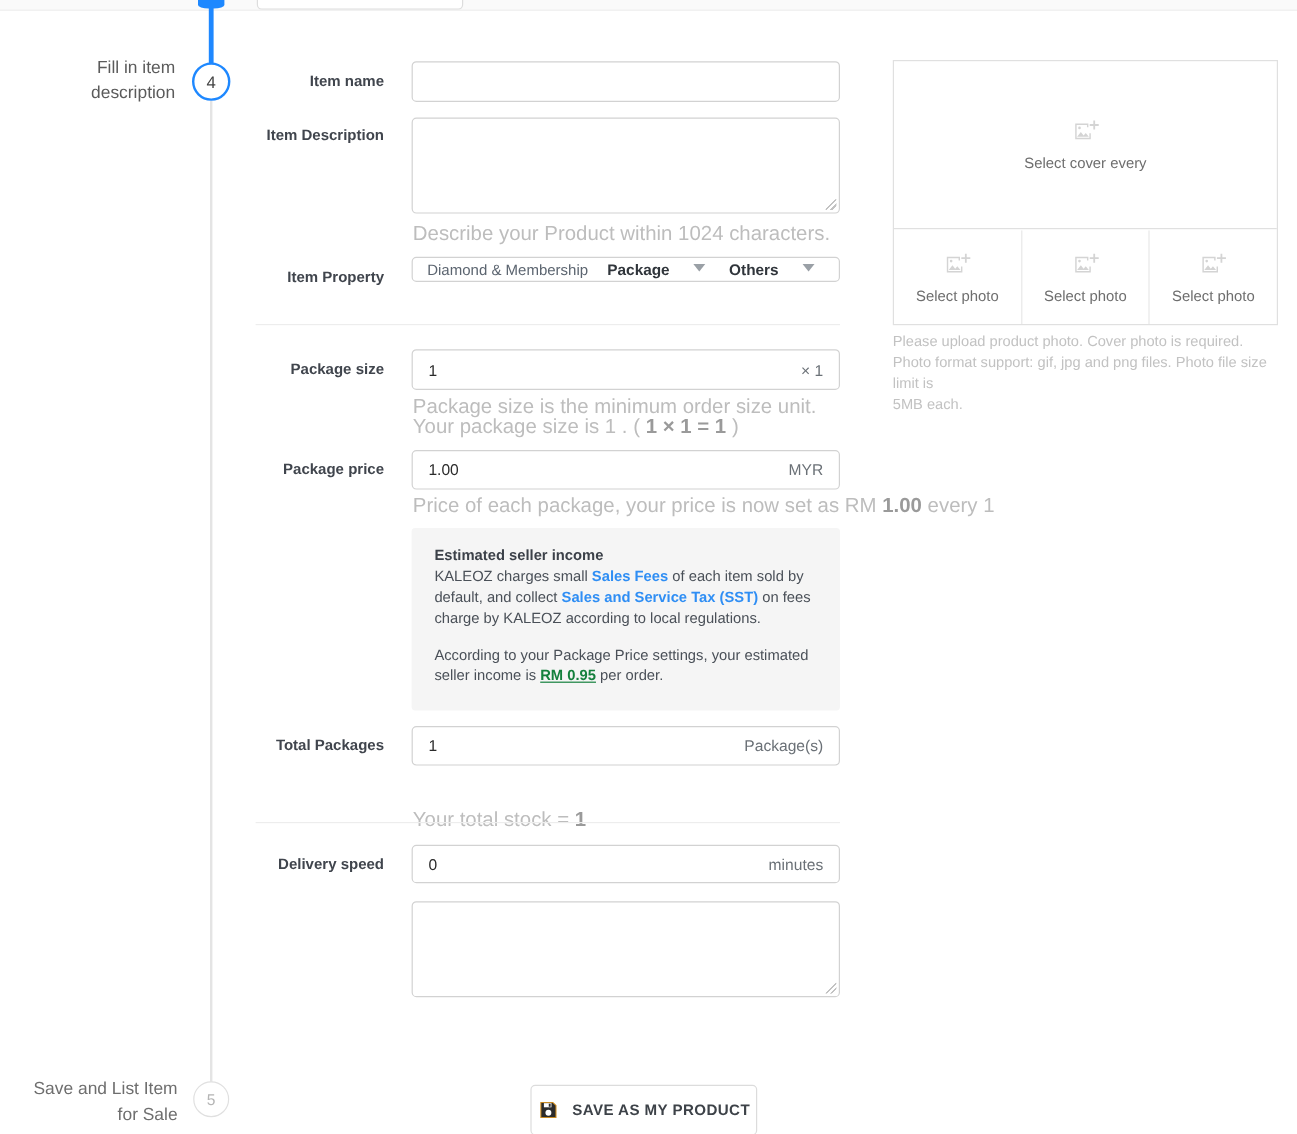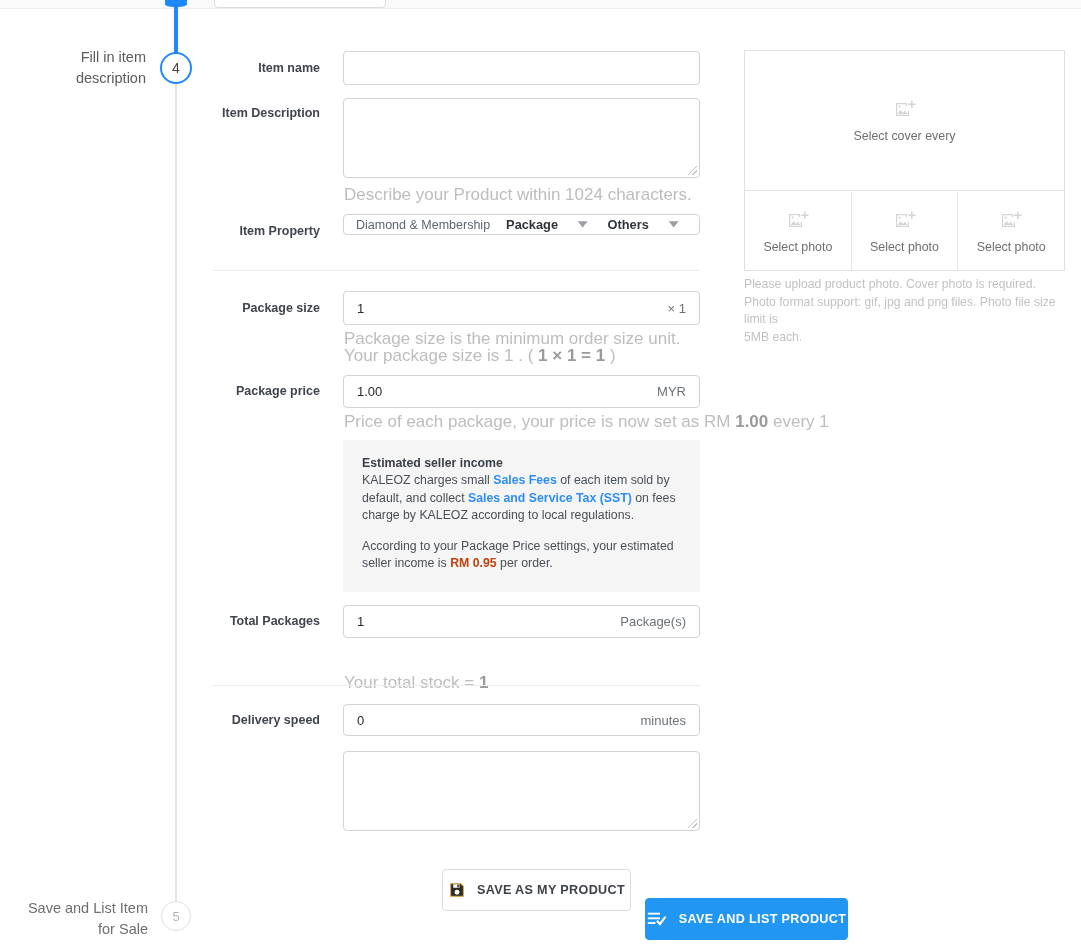--- a/index.html
+++ b/index.html
@@ -114,21 +114,21 @@
     position:absolute; left:343px; top:440px; width:357px; height:152px;
     background:#f5f5f5; border-radius:3px; padding:16px 19px 0 19px;
   }
   .income-title {
     font-size:12.3px; font-weight:bold; color:#3c4149; margin-bottom:2px;
   }
   .income-p {
     font-size:12.3px; color:#4a5058; line-height:17.5px; margin:0 0 13px 0;
   }
   .income-p a { color:#2f8ef4; text-decoration:none; font-weight:bold; }
-  .income-p b { font-weight:bold; color:#c2410c; }
+  .income-p b { font-weight:bold; color:#15803d;text-decoration:underline; }
 
   
   .photos {
     position:absolute; left:744px; top:50px; width:321px; height:221px;
     border:1px solid #e0e0e0; background:#fff;
   }
   .cover-cell {
     position:absolute; left:0; top:0; width:319px; height:140px;
     display:flex; flex-direction:column; align-items:center; justify-content:center;
     border-bottom:1px solid #e0e0e0; cursor:pointer;
@@ -148,21 +148,21 @@
   }
   .add-photo-icon { width:24px; height:24px; display:block; }
 
   
   .btn {
     position:absolute; display:flex; align-items:center; justify-content:center;
     gap:11px; border-radius:4px; font-size:12.6px; font-weight:bold;
     letter-spacing:.35px; cursor:pointer; user-select:none;
   }
   .btn-save {
-    left:442px; top:869px; width:189px; height:42px;
+    left:442px; top:904px; width:189px; height:42px;
     background:#ffffff; border:1px solid #dcdcdc; color:#3d4248;
   }
   .btn-list {
     left:645px; top:898px; width:203px; height:42px;
     background:#2196f3; border:1px solid #2196f3; color:#ffffff;
   }
 </style>
 </head>
 <body>
 
@@ -333,23 +333,14 @@
     <svg width="18" height="18" viewBox="0 0 24 24">
       <path fill="#c98a20" d="M3 3h14.2L21 6.8V21H3z"></path>
       <path fill="#2b2b2b" d="M4.2 4.2h12.4l3.2 3.2v12.4H4.2z"></path>
       <rect x="7" y="4.4" width="8.4" height="4.6" fill="#ffffff"></rect>
       <rect x="12.4" y="5" width="2.1" height="3.4" fill="#2b2b2b"></rect>
       <circle cx="12" cy="15" r="3.3" fill="#ffffff"></circle>
     </svg>
     <span>SAVE AS MY PRODUCT</span>
   </div>
 
-  <div class="btn btn-list">
-    <svg width="21" height="18" viewBox="0 0 26 20">
-      <rect x="1" y="2.2" width="15" height="2.3" fill="#ffffff"></rect>
-      <rect x="1" y="8.0" width="15" height="2.3" fill="#ffffff"></rect>
-      <rect x="1" y="13.8" width="9.5" height="2.3" fill="#ffffff"></rect>
-      <path d="M13.2 13.1l2.8 3.1 6.2-8.0" stroke="#ffffff" stroke-width="2.6" fill="none" stroke-linecap="square"></path>
-    </svg>
-    <span>SAVE AND LIST PRODUCT</span>
-  </div>
 
 </div>
 
 </body></html>

